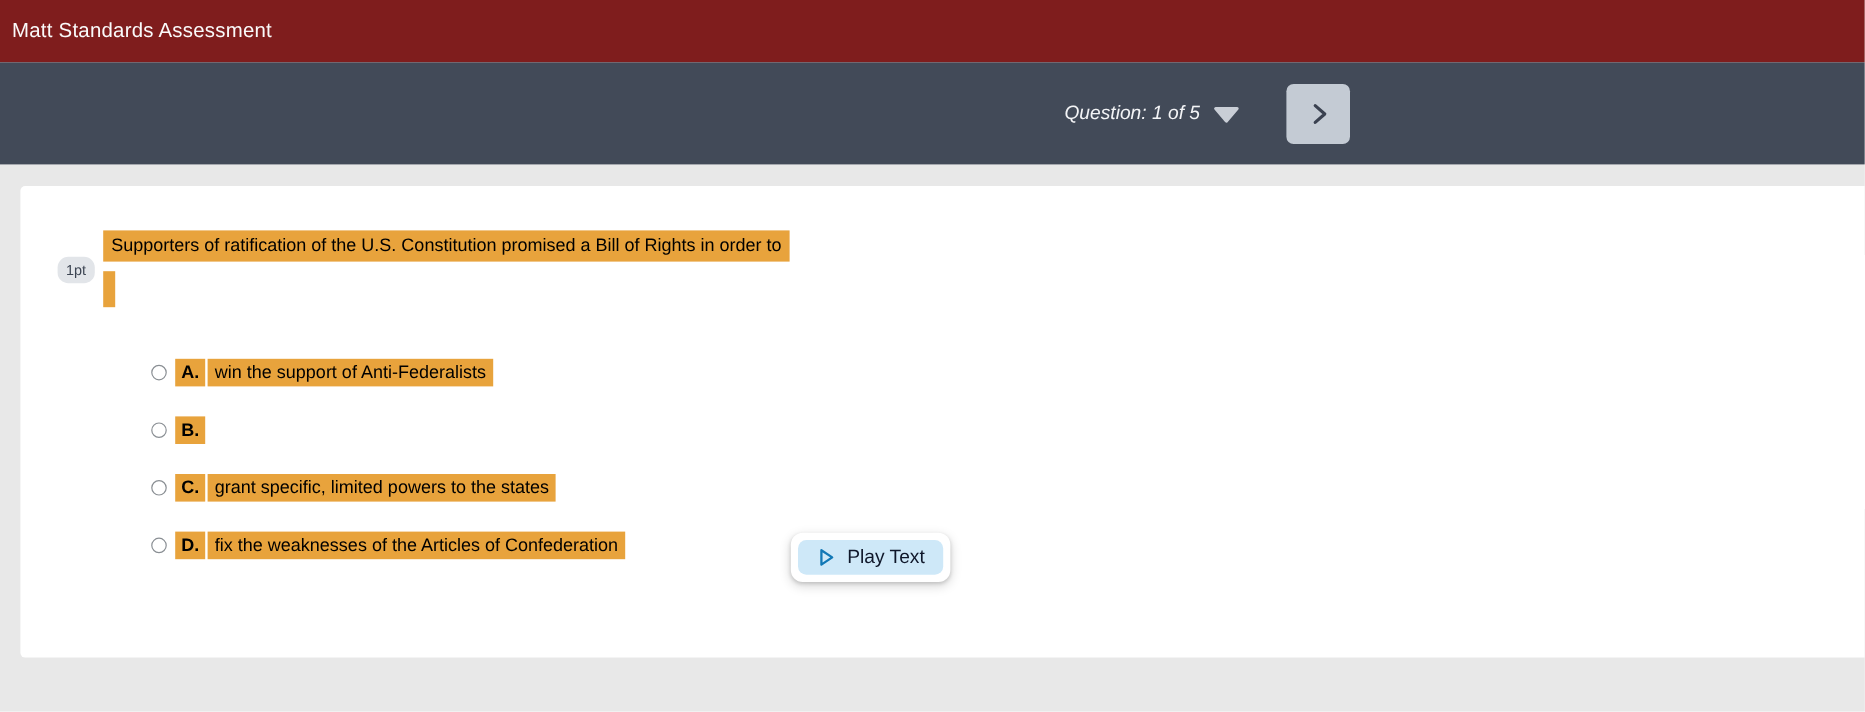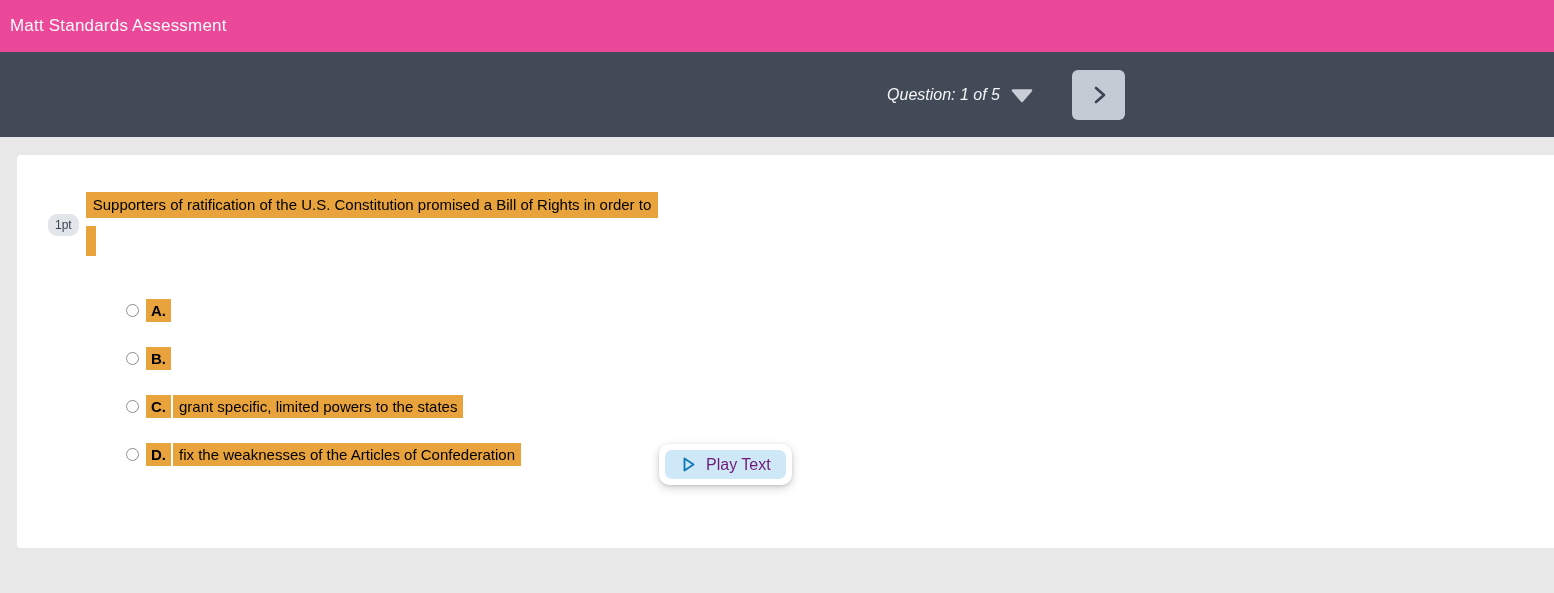--- a/index.html
+++ b/index.html
@@ -5,21 +5,21 @@
   * { box-sizing: border-box; margin: 0; padding: 0; }
   html, body { width: 1554px; height: 593px; overflow: hidden; }
   body {
     font-family: "Liberation Sans", sans-serif;
     background: #e8e8e8;
   }
 
   
   .topbar {
     height: 52px;
-    background: #ec4899;
+    background: #7f1d1d;
     display: flex;
     align-items: center;
     padding-left: 10px;
   }
   .app-title {
     color: #fafafa;
     font-size: 17px;
     letter-spacing: 0.2px;
   }
   .subbar {
@@ -152,21 +152,21 @@
     display: flex;
     align-items: center;
     background: #cee8f8;
     border: none;
     border-radius: 7px;
     padding: 5px 15px;
     cursor: pointer;
   }
   .play-icon { display: block; margin-right: 9px; }
   .play-label {
-    color: #701a75;
+    color: #0f172a;
     font-size: 16px;
   }
 </style>
 </head>
 <body>
 
 <header class="topbar">
   <div class="app-title">Matt Standards Assessment</div>
 </header>
 
@@ -192,20 +192,21 @@
       <div>
         <span class="hl q-line">Supporters of ratification of the U.S. Constitution promised a Bill of Rights in order to</span>
         <span class="q-stub"></span>
       </div>
     </div>
 
     <div class="options">
       <div class="option-row">
         <span class="radio"></span>
         <span class="hl opt-letter">A.</span>
+        <span class="hl opt-text">win the support of Anti-Federalists</span>
       </div>
       <div class="option-row">
         <span class="radio"></span>
         <span class="hl opt-letter">B.</span>
       </div>
       <div class="option-row">
         <span class="radio"></span>
         <span class="hl opt-letter">C.</span>
         <span class="hl opt-text">grant specific, limited powers to the states</span>
       </div>

